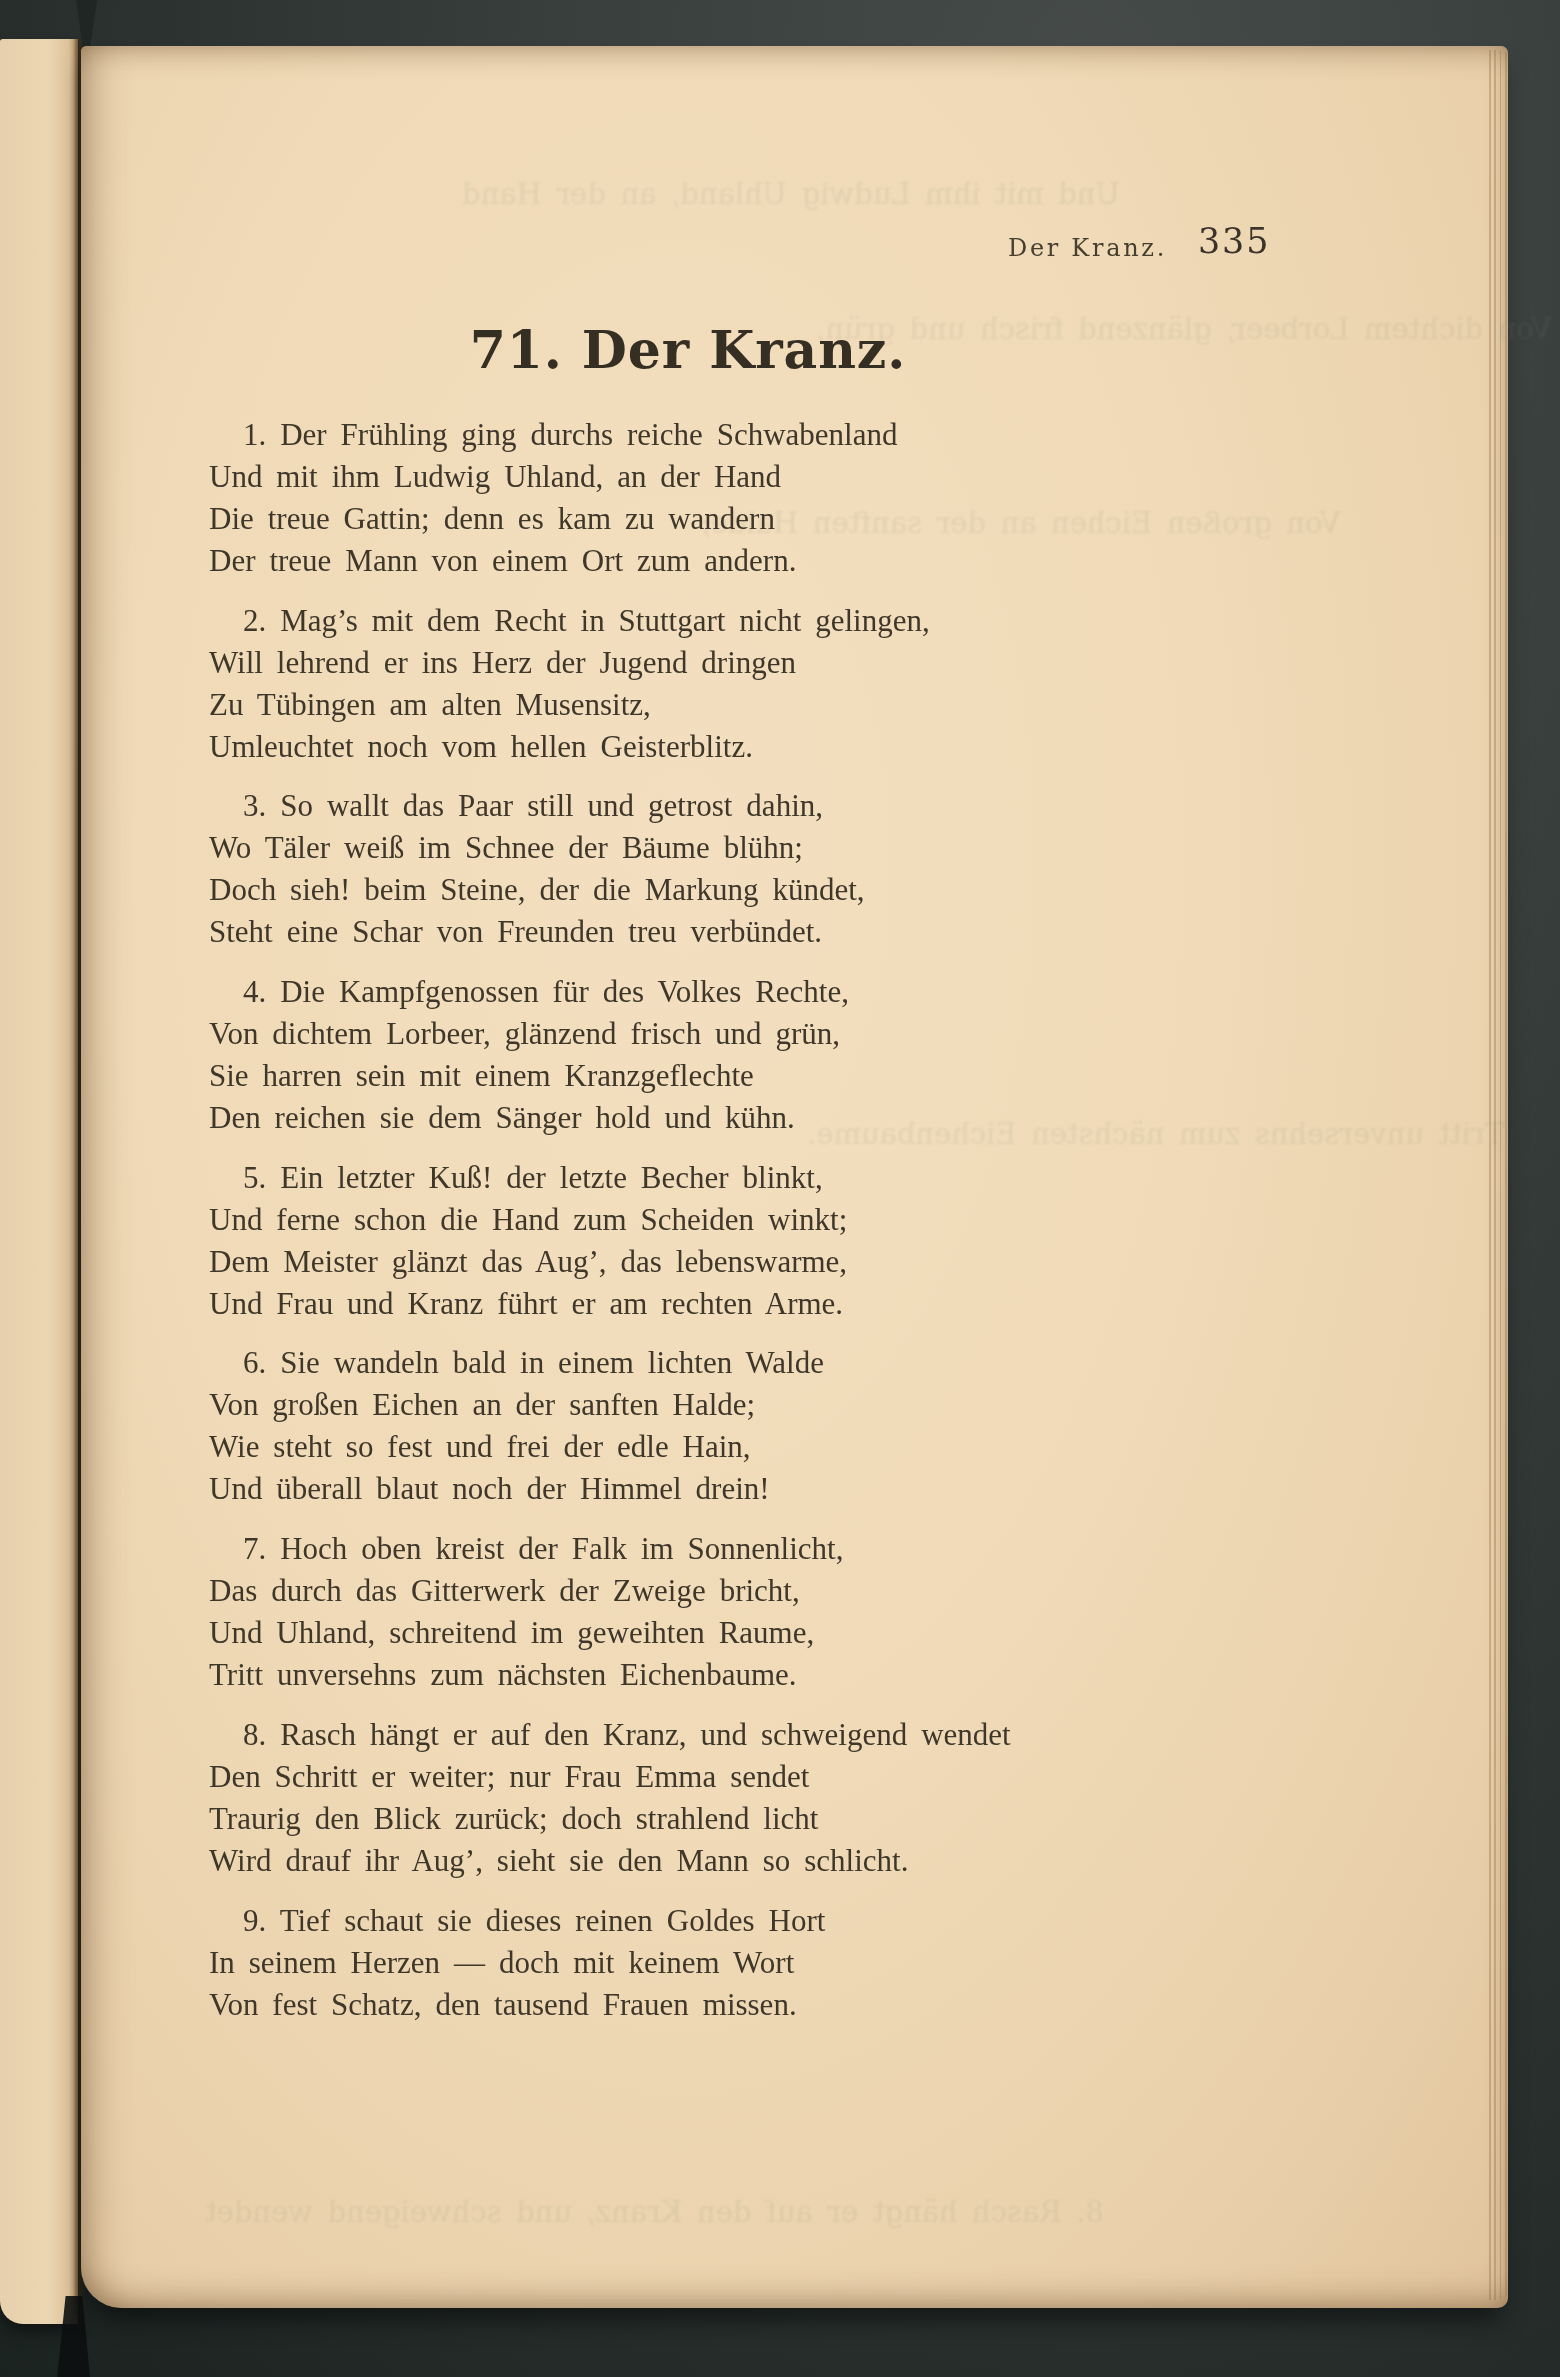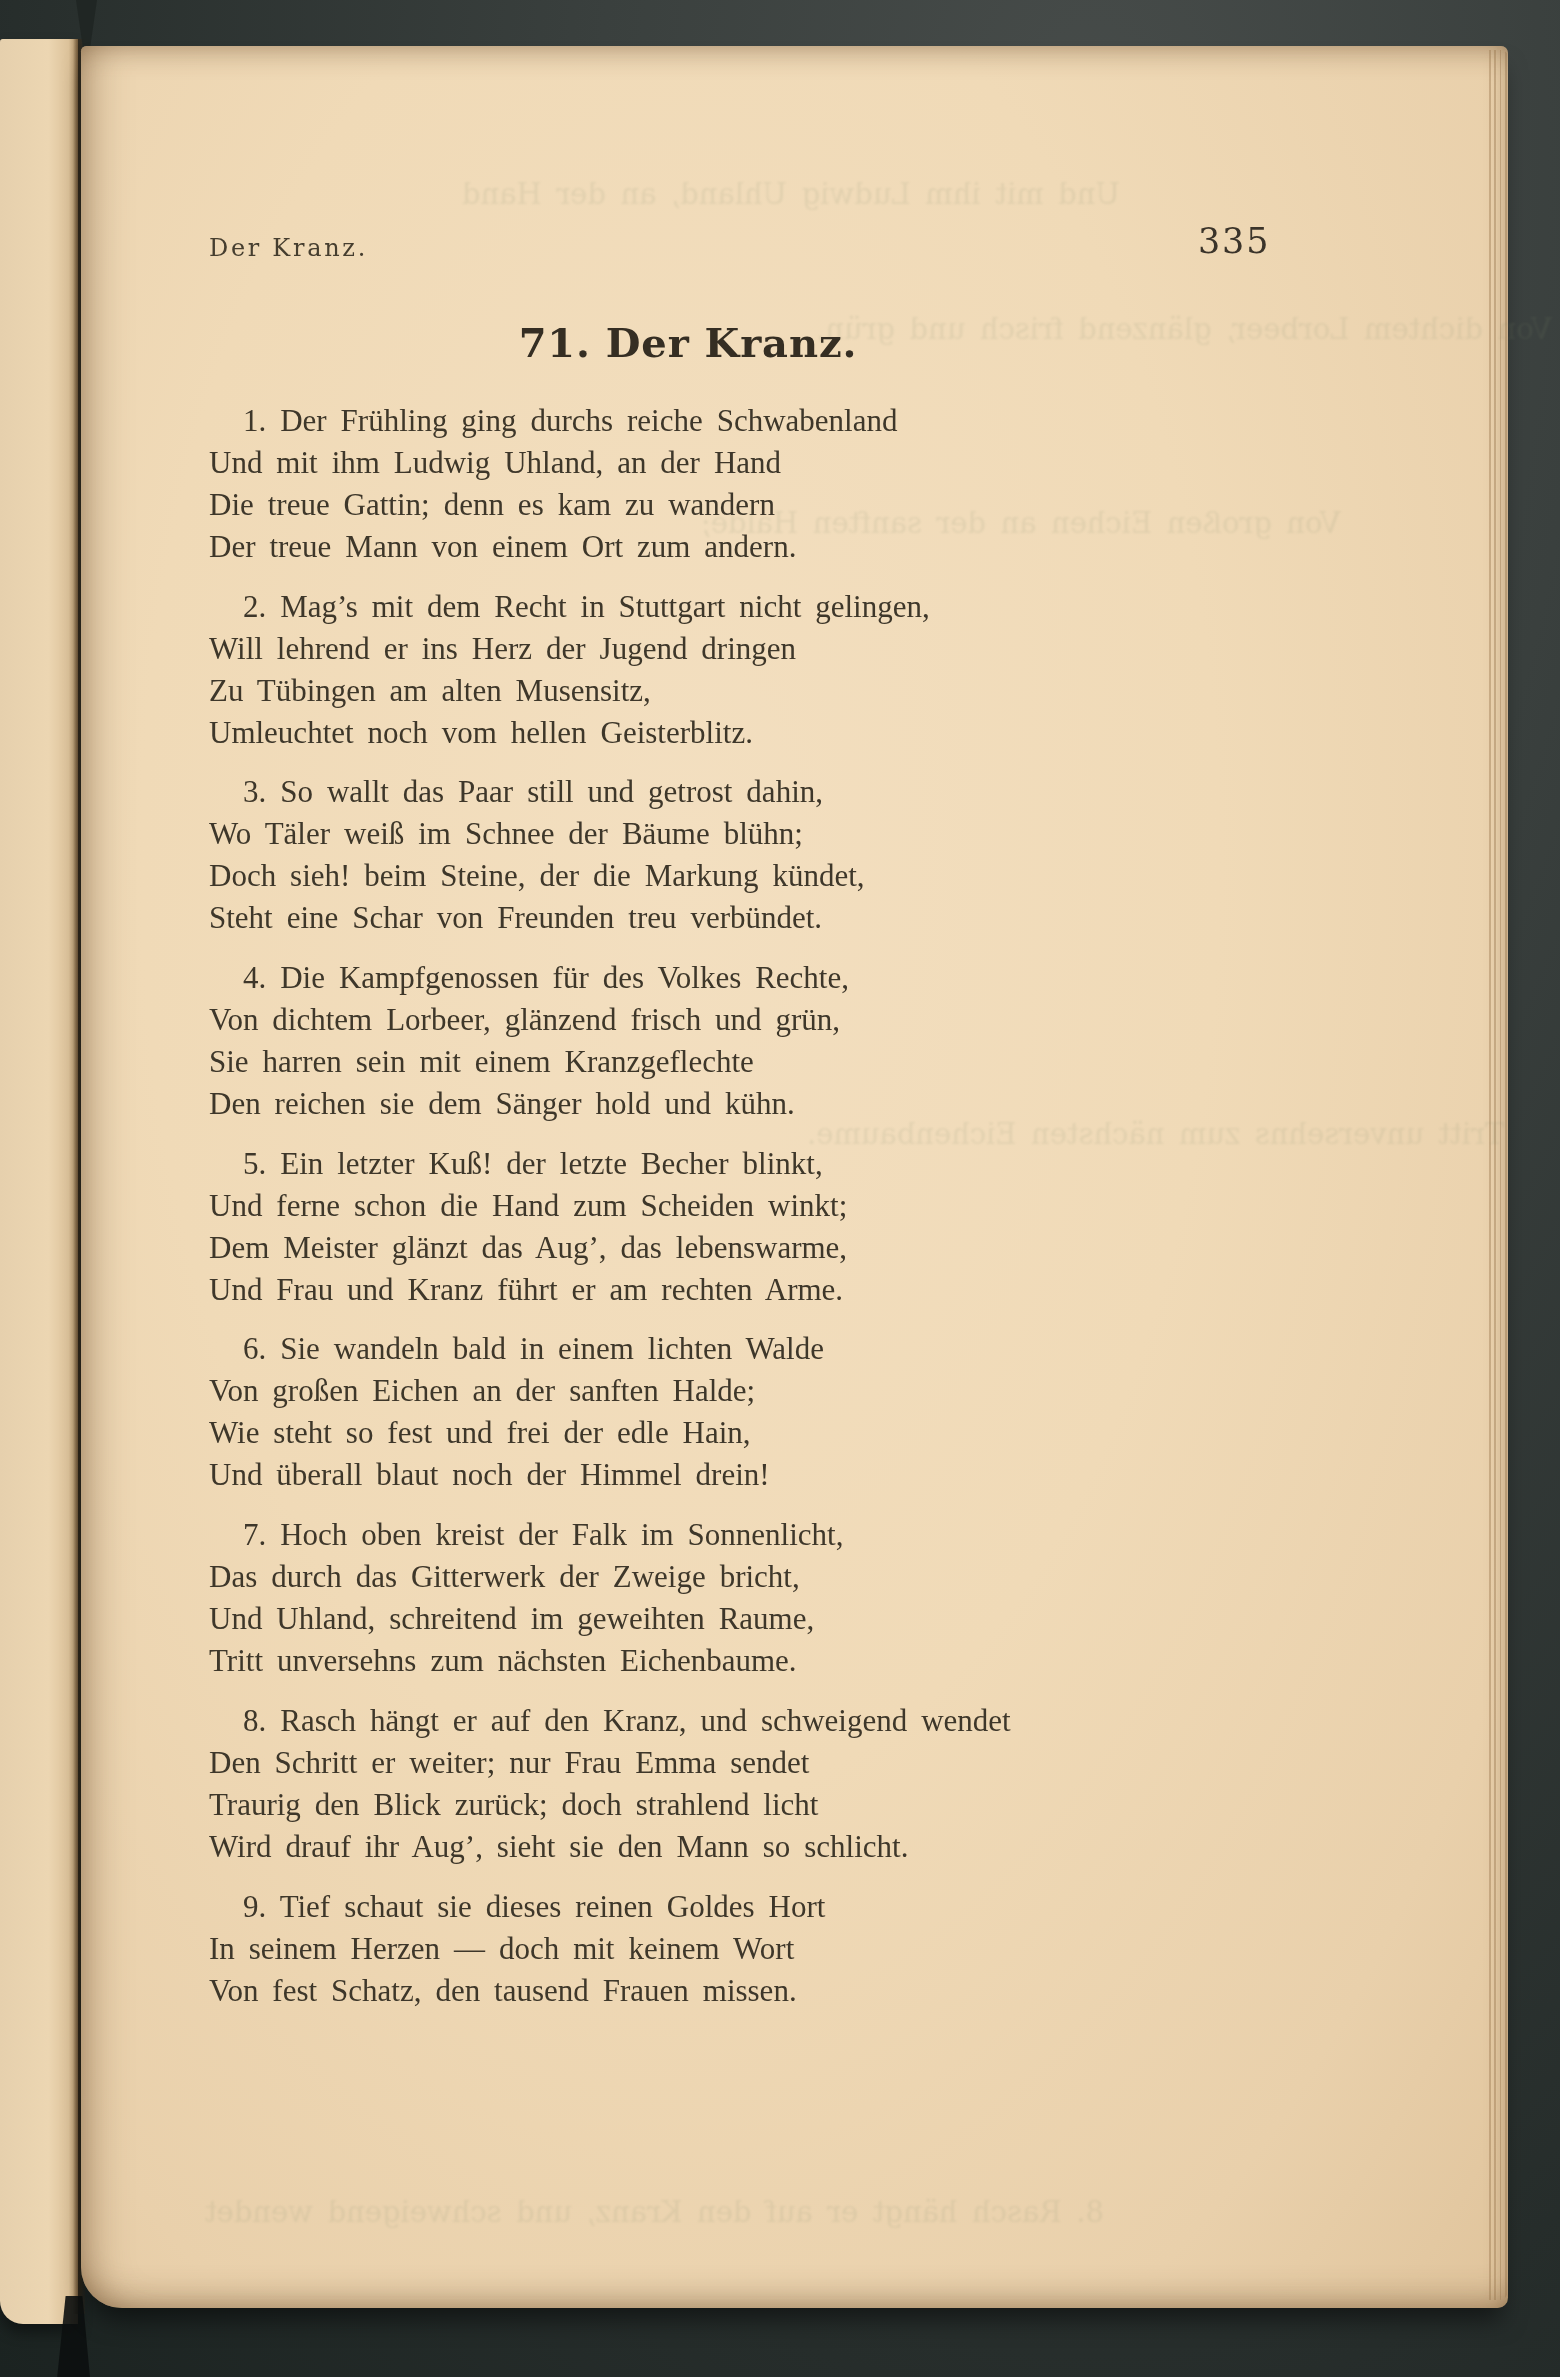--- a/index.html
+++ b/index.html
@@ -46,31 +46,31 @@
   }
   
   .edge-right{
     position:absolute;right:0;top:3.5px;width:19.5px;height:99.5%;
     background:repeating-linear-gradient(90deg,
       rgba(146,111,70,.38) 0 1.8px, rgba(146,111,70,0) 1.8px 5.3px);
     border-radius:0 7px 8.9px 0;
   }
 
   .running-head{
-    position:absolute;left:128px;top:188px;width:958px;text-align:left;
+    position:absolute;left:128px;top:188px;width:958px;text-align:right;
     font-size:24px;letter-spacing:2.7px;color:#463e2f;
   }
   .page-number{
     position:absolute;left:1117px;top:175px;
     font-size:35px;font-weight:400;letter-spacing:1.8px;color:#3b342a;
   }
 
   .content{position:absolute;left:128px;top:273px;width:958px;}
   .title{
-    margin:0;font-size:40px;font-weight:bold;text-align:center;
+    margin:0;font-size:52px;font-weight:bold;text-align:center;
     letter-spacing:0.9px;color:#352e23;
   }
   .byline{
     margin-top:14px;font-size:26px;text-align:center;
     letter-spacing:3.5px;color:#413a2d;
   }
   .stanzas{margin-top:34px;font-family:Liberation Serif, serif;}
   .stanza{margin:0 0 17.7px 0;}
   .verse{
     margin:0;font-size:31px;line-height:42px;white-space:nowrap;

